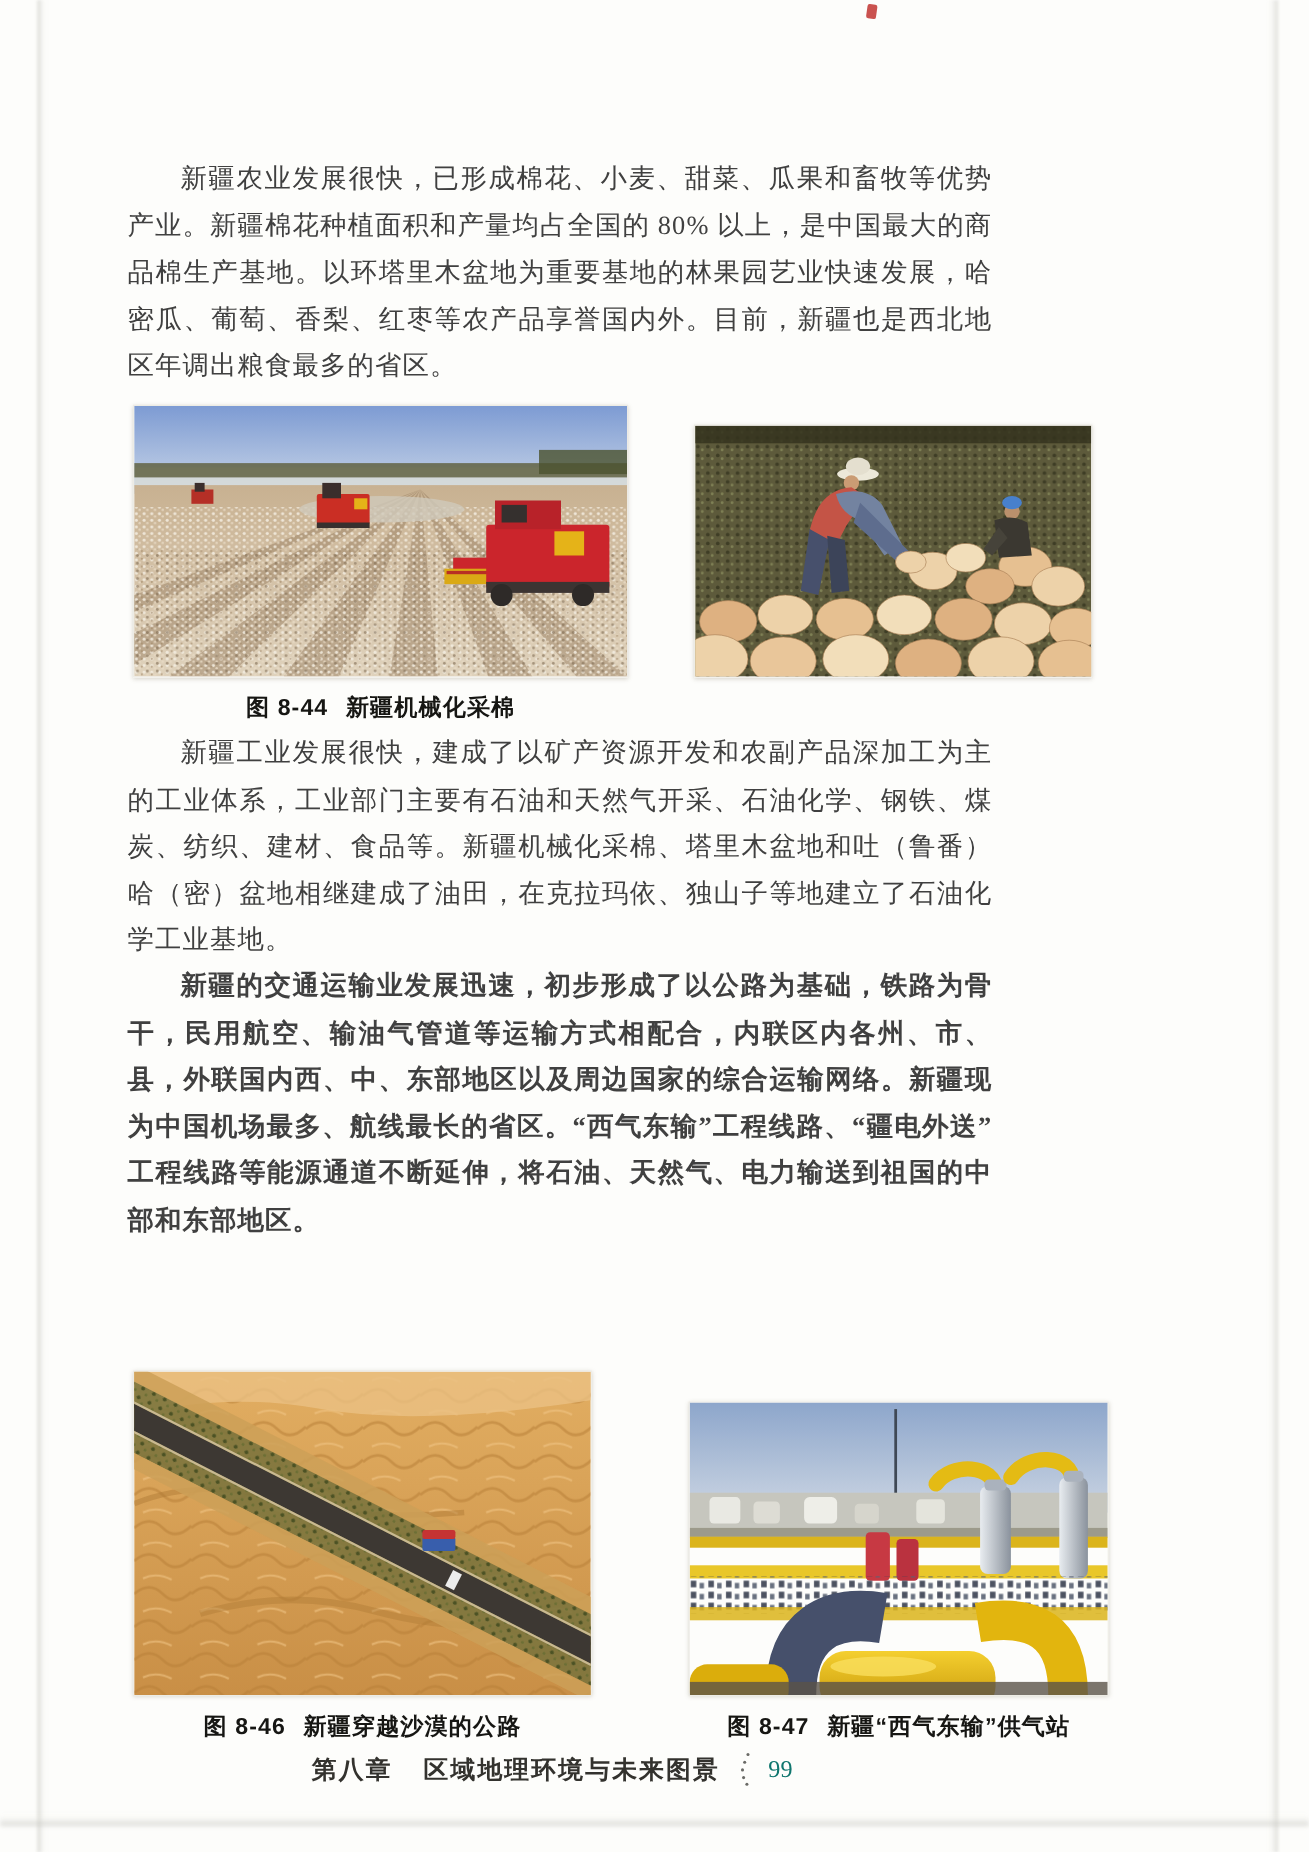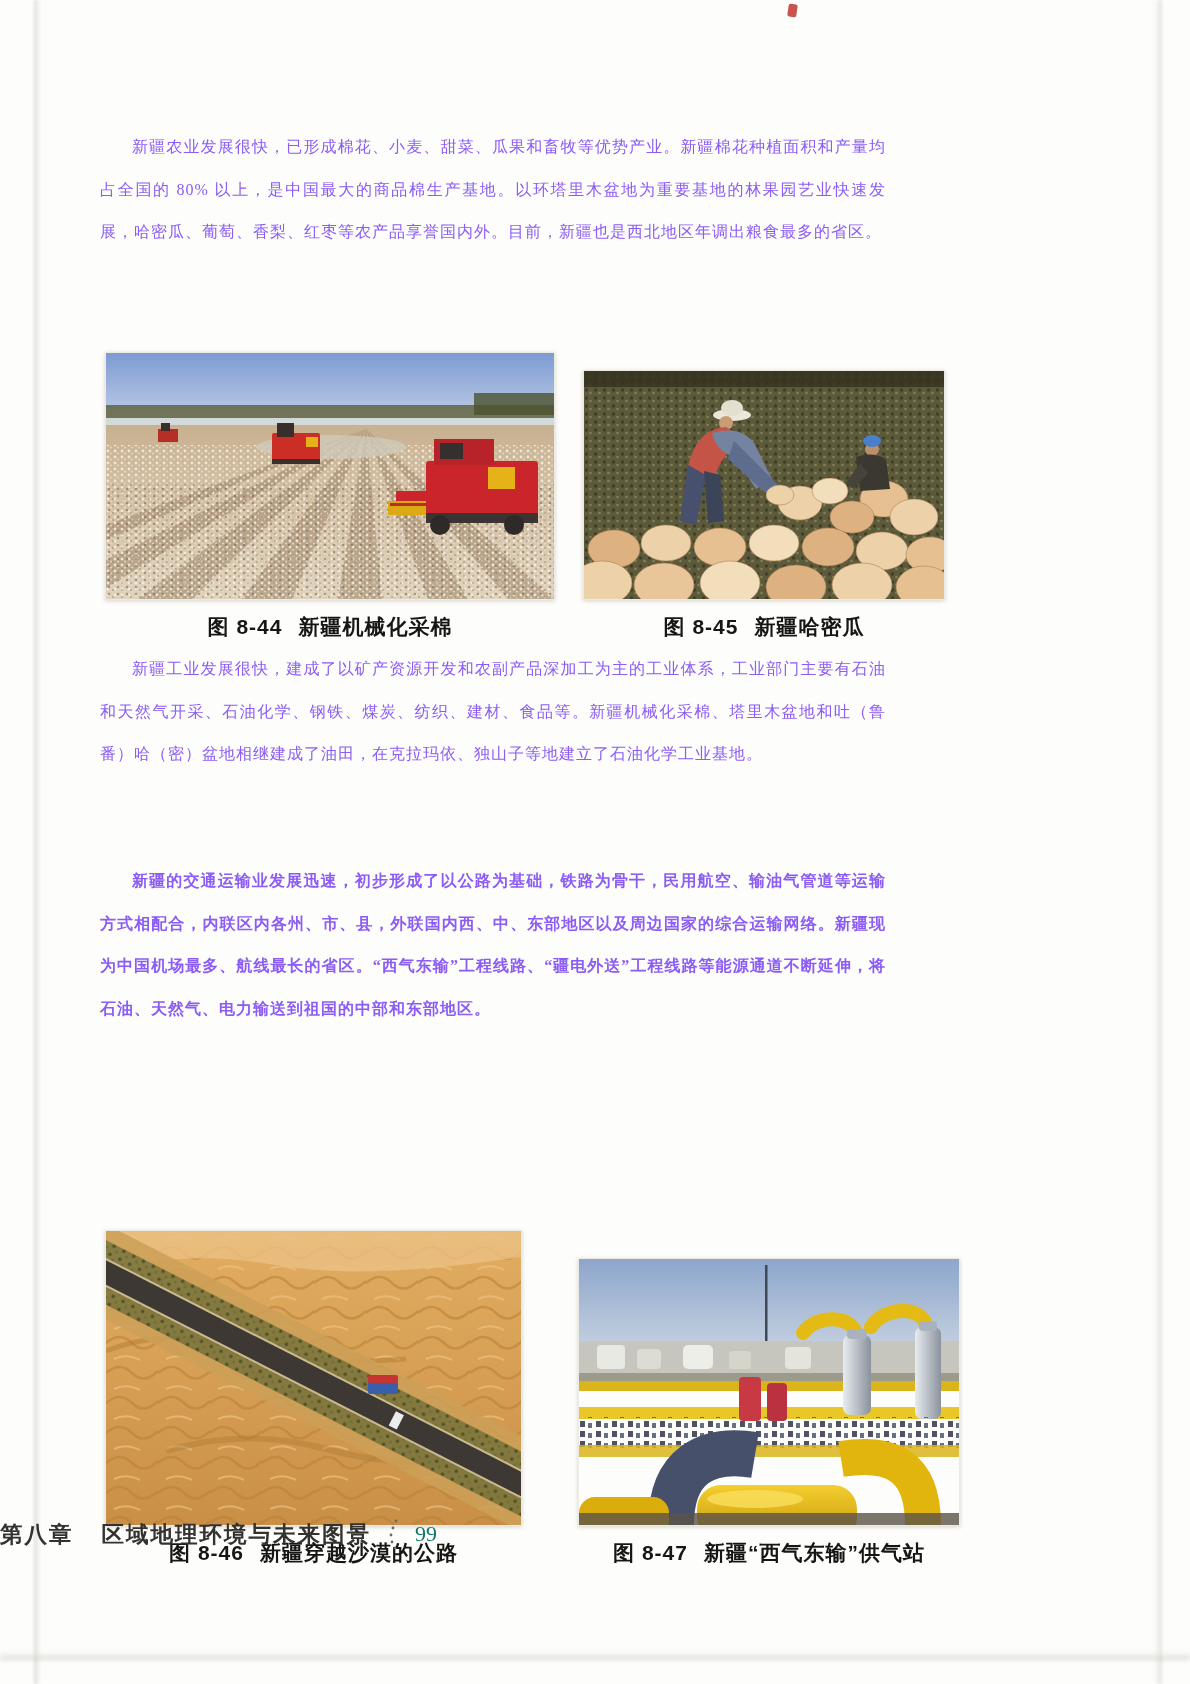--- a/index.html
+++ b/index.html
@@ -13,46 +13,46 @@
   .edge-left{left:34px;top:0;bottom:0;width:8px;
     background:linear-gradient(90deg,rgba(190,190,184,.55),rgba(230,230,226,.25) 60%,transparent);filter:blur(1.5px);}
   .edge-right{right:28px;top:0;bottom:0;width:10px;
     background:linear-gradient(270deg,rgba(196,196,190,.5),rgba(232,232,228,.22) 60%,transparent);filter:blur(1.5px);}
   .edge-bottom{left:0;right:0;bottom:24px;height:10px;
     background:linear-gradient(0deg,rgba(188,188,182,.55),rgba(230,230,226,.2) 65%,transparent);filter:blur(2px);}
   .red-mark{position:absolute;left:788px;top:4px;width:9px;height:13px;background:#c43f3c;
     border-radius:2px;transform:rotate(8deg);opacity:.9;}
   
   .body-text{
-    position:absolute;left:100px;width:786px;margin:0;
-    font-size:16px;line-height:42.5px;letter-spacing:1px;
-    text-align:justify;text-indent:2em;color:#8b5cf6;
+    position:absolute;left:100px;width:786px;margin:16px;
+    font-size:24px;line-height:42.5px;letter-spacing:1px;
+    text-align:justify;text-indent:2em;color:#404040;
   }
   .p1{top:126px;}
   .p2{top:648px;}
   .p3{top:860px;font-weight:bold;}
   
   .figure-row{position:absolute;left:105px;display:flex;align-items:flex-start;}
   .row-1{top:352px;gap:28px;}
   .row-2{top:1230px;gap:56px;}
-  figure{margin:0;padding:0;}
+  figure{margin:16px;padding:0;}
   .photo{display:block;border:1px solid #eceae4;box-shadow:0 1px 4px rgba(110,100,80,.28);
     filter:blur(.55px) saturate(1.05);}
   .caption{
     text-align:center;margin-top:13px;
     font-family:"Liberation Sans","DejaVu Sans",sans-serif;
     font-weight:700;font-size:21px;color:#161613;letter-spacing:1px;white-space:nowrap;
   }
   .caption .fig-label{margin-right:16px;}
   .shift-down-18{margin-top:18px;}
   .shift-down-28{margin-top:28px;}
   
   .page-footer{
-    position:absolute;top:1516px;left:0;right:0;
-    display:flex;justify-content:flex-start;align-items:center;
+    position:absolute;top:1590px;left:0;right:0;
+    display:flex;justify-content:center;align-items:center;
     padding-right:186px;gap:14px;
     font-size:22.5px;color:#33322e;letter-spacing:2px;
   }
   .page-footer .chapter{margin-right:14px;font-weight:600;}
   .page-footer .section{font-weight:700;}
   .page-num{font-family:"Liberation Serif",serif;font-size:22px;color:#0f766e;letter-spacing:0;}
   .dots-deco{display:inline-block;}
 </style>
 </head>
 <body>
@@ -173,23 +173,20 @@
         <path d="M104,94 L96,150 L112,154 L122,104 Z" fill="#47506b"></path>
         <path d="M120,100 L124,152 L140,150 L136,104 Z" fill="#3c4458"></path>
       </g>
       <g>
         <circle cx="288" cy="78" r="7" fill="#b8906e"></circle>
         <ellipse cx="288" cy="70" rx="9" ry="6" fill="#4a80c8"></ellipse>
         <path d="M272,86 Q288,80 302,88 L306,118 L276,120 Z" fill="#3b3831"></path>
         <path d="M276,92 L262,112 L270,118 L284,102 Z" fill="#46433a"></path>
       </g>
     </svg>
-    <figcaption class="caption">
-      <span class="fig-label">图 8-45</span><span>新疆哈密瓜</span>
-    </figcaption>
   </figure>
 </div>
 
 <p class="body-text p2">新疆工业发展很快，建成了以矿产资源开发和农副产品深加工为主的工业体系，工业部门主要有石油和天然气开采、石油化学、钢铁、煤炭、纺织、建材、食品等。新疆机械化采棉、塔里木盆地和吐（鲁番）哈（密）盆地相继建成了油田，在克拉玛依、独山子等地建立了石油化学工业基地。</p>
 
 <p class="body-text p3">新疆的交通运输业发展迅速，初步形成了以公路为基础，铁路为骨干，民用航空、输油气管道等运输方式相配合，内联区内各州、市、县，外联国内西、中、东部地区以及周边国家的综合运输网络。新疆现为中国机场最多、航线最长的省区。“西气东输”工程线路、“疆电外送”工程线路等能源通道不断延伸，将石油、天然气、电力输送到祖国的中部和东部地区。</p>
 
 <div class="figure-row row-2">
 
   <figure>

